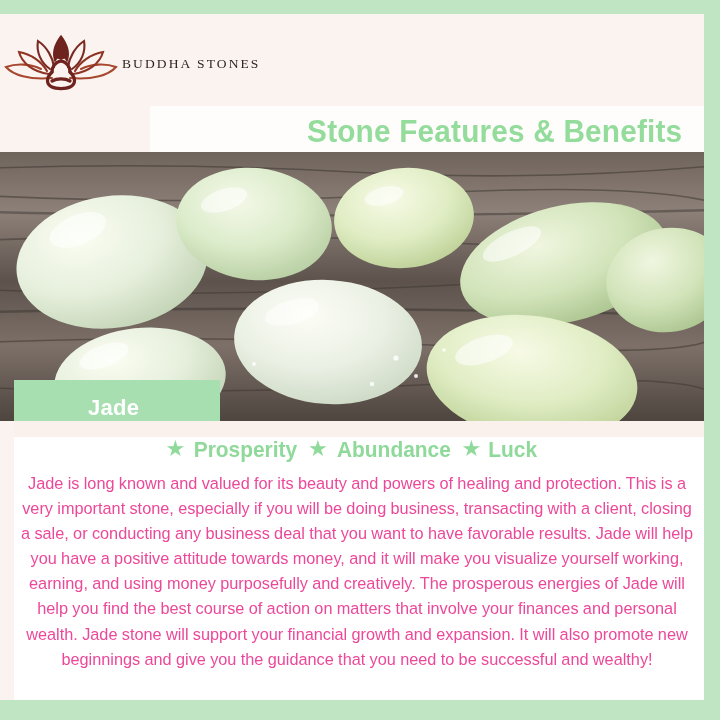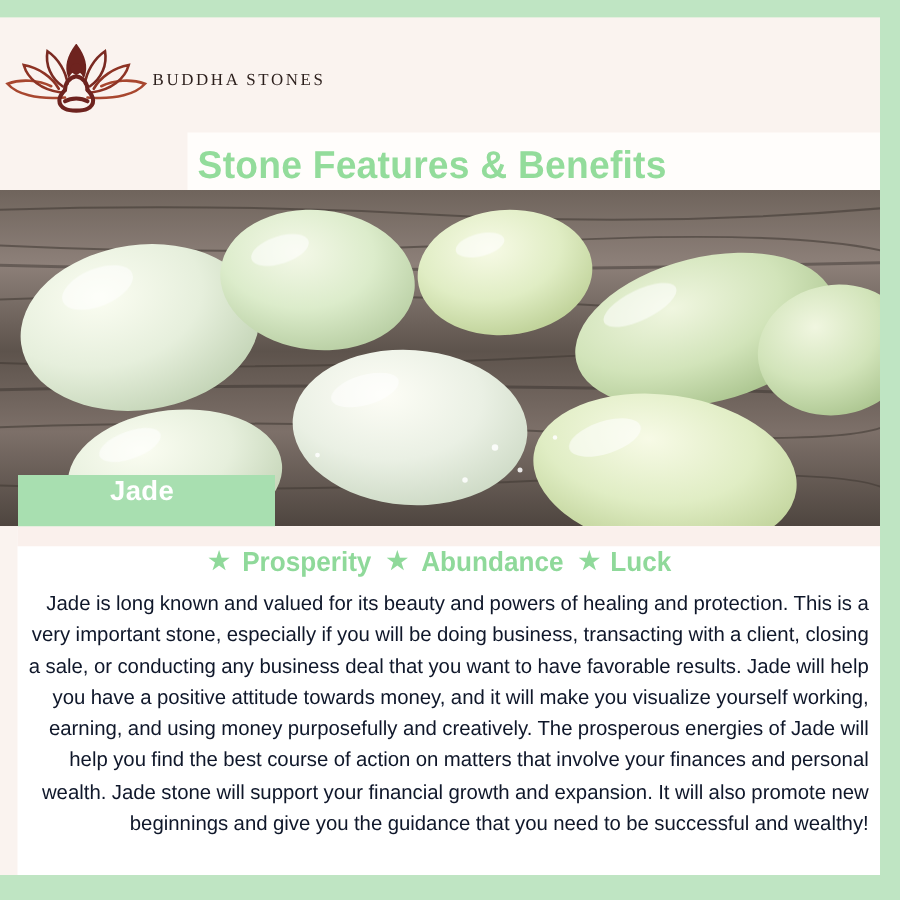--- a/index.html
+++ b/index.html
@@ -40,21 +40,21 @@
     letter-spacing:2.1px;
     color:#2c1f1c;
     margin-top:1px;
     white-space:nowrap;
   }
 
   
   #title-banner {
     position:absolute; left:150px; top:92px; right:0; height:52px;
     background:#fffdfb;
-    display:flex; align-items:center; justify-content:flex-start;
+    display:flex; align-items:center; justify-content:flex-end;
   }
   #title-banner-text {
     font-size:31px;
     font-weight:bold;
     color:#93dc9b;
     letter-spacing:.2px;
     white-space:nowrap;
     transform:scaleX(.96);
     padding-right:14px;
   }
@@ -64,21 +64,21 @@
     position:absolute; left:0; top:138px; width:100%; height:269px;
     overflow:hidden;
   }
   #photo svg { display:block; width:100%; height:100%; }
 
   
   #jade-bar {
     position:absolute; left:14px; top:366px;
     width:206px; height:41px;
     background:#a8dfb0;
-    display:flex; align-items:flex-start;
+    display:flex; align-items:flex-end;
   }
   #jade-bar-text {
     color:#ffffff;
     font-size:22px;
     font-weight:bold;
     padding-left:74px;
     letter-spacing:.3px;
   }
 
   
@@ -109,22 +109,22 @@
     font-weight:bold;
     white-space:nowrap;
     transform:scaleX(.95);
   }
 
   
   #body-copy {
     position:absolute; left:5px; top:50px; right:9px;
     font-size:16.3px;
     line-height:25.1px;
-    color:#0f172a;
-    text-align:right;
+    color:#ec4899;
+    text-align:center;
     word-spacing:-0.2px;
   }
 </style>
 </head>
 <body>
 
 <div id="frame">
 
   <div id="card">
 

